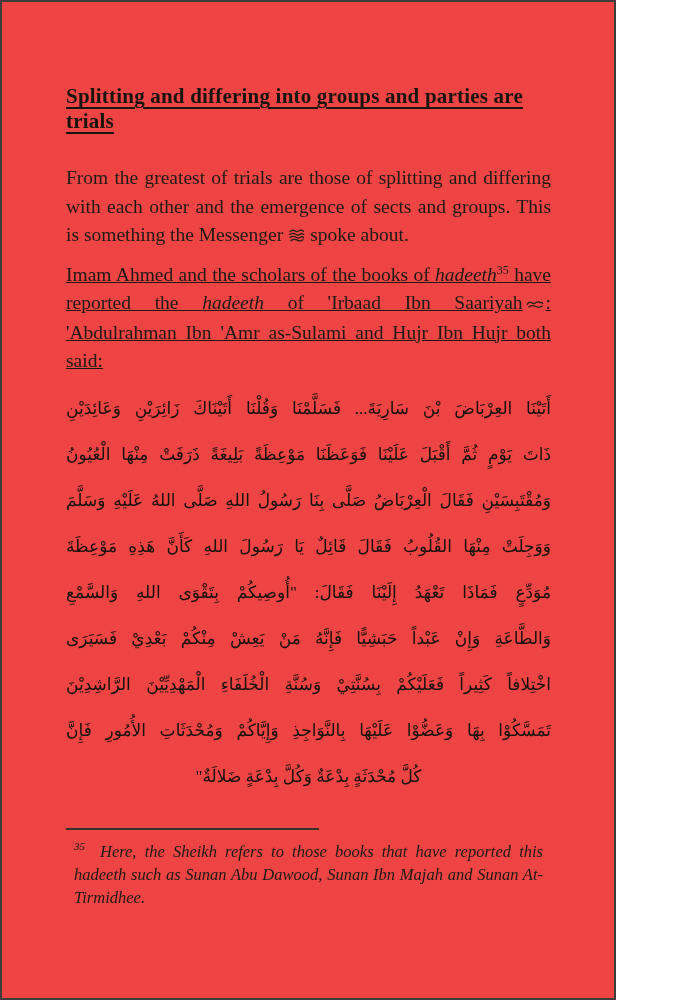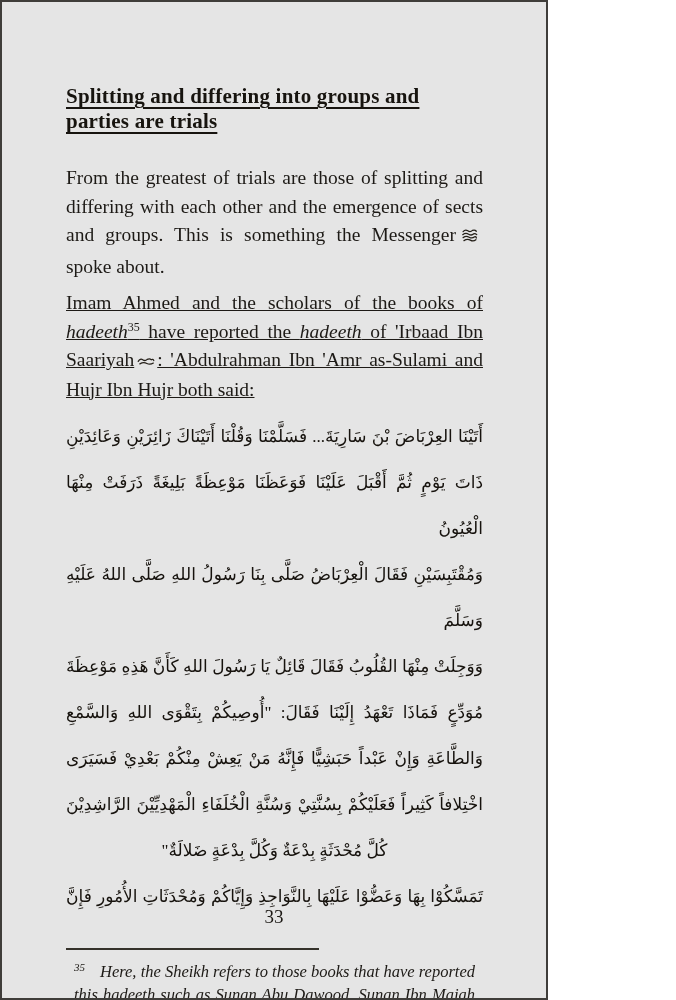--- a/index.html
+++ b/index.html
@@ -1,21 +1,21 @@
 <!DOCTYPE html>
 <html lang="en"><head>
 <meta charset="utf-8">
 <style>
   html, body { margin: 0; padding: 0; background: #ffffff; }
 
   .page {
     box-sizing: border-box;
-    width: 548px;
+    width: 616px;
     height: 1000px;
-    background: #e5e5e5;
+    background: #ef4444;
     border: 2px solid #3f3d3a;
     position: relative;
     overflow: hidden;
     font-family: "Liberation Serif", serif;
     color: #1d1a16;
   }
 
   .content { padding: 82px 63px 0 64px; }
 
   .title {
@@ -122,23 +122,22 @@
         </svg></span><span>: 'Abdulrahman Ibn 'Amr as-Sulami and Hujr Ibn Hujr both said:</span></p>
 
     <div class="arabic-quote">
       <div class="arabic-line">أَتَيْنَا العِرْبَاضَ بْنَ سَارِيَةَ... فَسَلَّمْنَا وَقُلْنَا أَتَيْنَاكَ زَائِرَيْنِ وَعَائِدَيْنِ</div>
       <div class="arabic-line">ذَاتَ يَوْمٍ ثُمَّ أَقْبَلَ عَلَيْنَا فَوَعَظَنَا مَوْعِظَةً بَلِيغَةً ذَرَفَتْ مِنْهَا الْعُيُونُ</div>
       <div class="arabic-line">وَمُقْتَبِسَيْنِ فَقَالَ الْعِرْبَاضُ صَلَّى بِنَا رَسُولُ اللهِ صَلَّى اللهُ عَلَيْهِ وَسَلَّمَ</div>
       <div class="arabic-line">وَوَجِلَتْ مِنْهَا القُلُوبُ فَقَالَ قَائِلٌ يَا رَسُولَ اللهِ كَأَنَّ هَذِهِ مَوْعِظَةَ</div>
       <div class="arabic-line">مُوَدِّعٍ فَمَاذَا تَعْهَدُ إِلَيْنَا فَقَالَ: "أُوصِيكُمْ بِتَقْوَى اللهِ وَالسَّمْعِ</div>
       <div class="arabic-line">وَالطَّاعَةِ وَإِنْ عَبْداً حَبَشِيًّا فَإِنَّهُ مَنْ يَعِشْ مِنْكُمْ بَعْدِيْ فَسَيَرَى</div>
       <div class="arabic-line">اخْتِلافاً كَثِيراً فَعَلَيْكُمْ بِسُنَّتِيْ وَسُنَّةِ الْخُلَفَاءِ الْمَهْدِيِّيْنَ الرَّاشِدِيْنَ</div>
+      <div class="arabic-line">تَمَسَّكُوْا بِهَا وَعَضُّوْا عَلَيْهَا بِالنَّوَاجِذِ وَإِيَّاكُمْ وَمُحْدَثَاتِ الأُمُورِ فَإِنَّ</div>
       <div class="arabic-line last">كُلَّ مُحْدَثَةٍ بِدْعَةٌ وَكُلَّ بِدْعَةٍ ضَلالَةٌ"</div>
-      <div class="arabic-line">تَمَسَّكُوْا بِهَا وَعَضُّوْا عَلَيْهَا بِالنَّوَاجِذِ وَإِيَّاكُمْ وَمُحْدَثَاتِ الأُمُورِ فَإِنَّ</div>
     </div>
 
     <hr class="fn-rule">
 
     <p class="footnote"><sup class="fn-marker">35</sup><span>Here, the Sheikh refers to those books that have reported this hadeeth such as Sunan Abu Dawood, Sunan Ibn Majah and Sunan At-Tirmidhee.</span></p>
   </div>
 
-  <div class="page-number">33</div>
 </div>
 
 </body></html>

